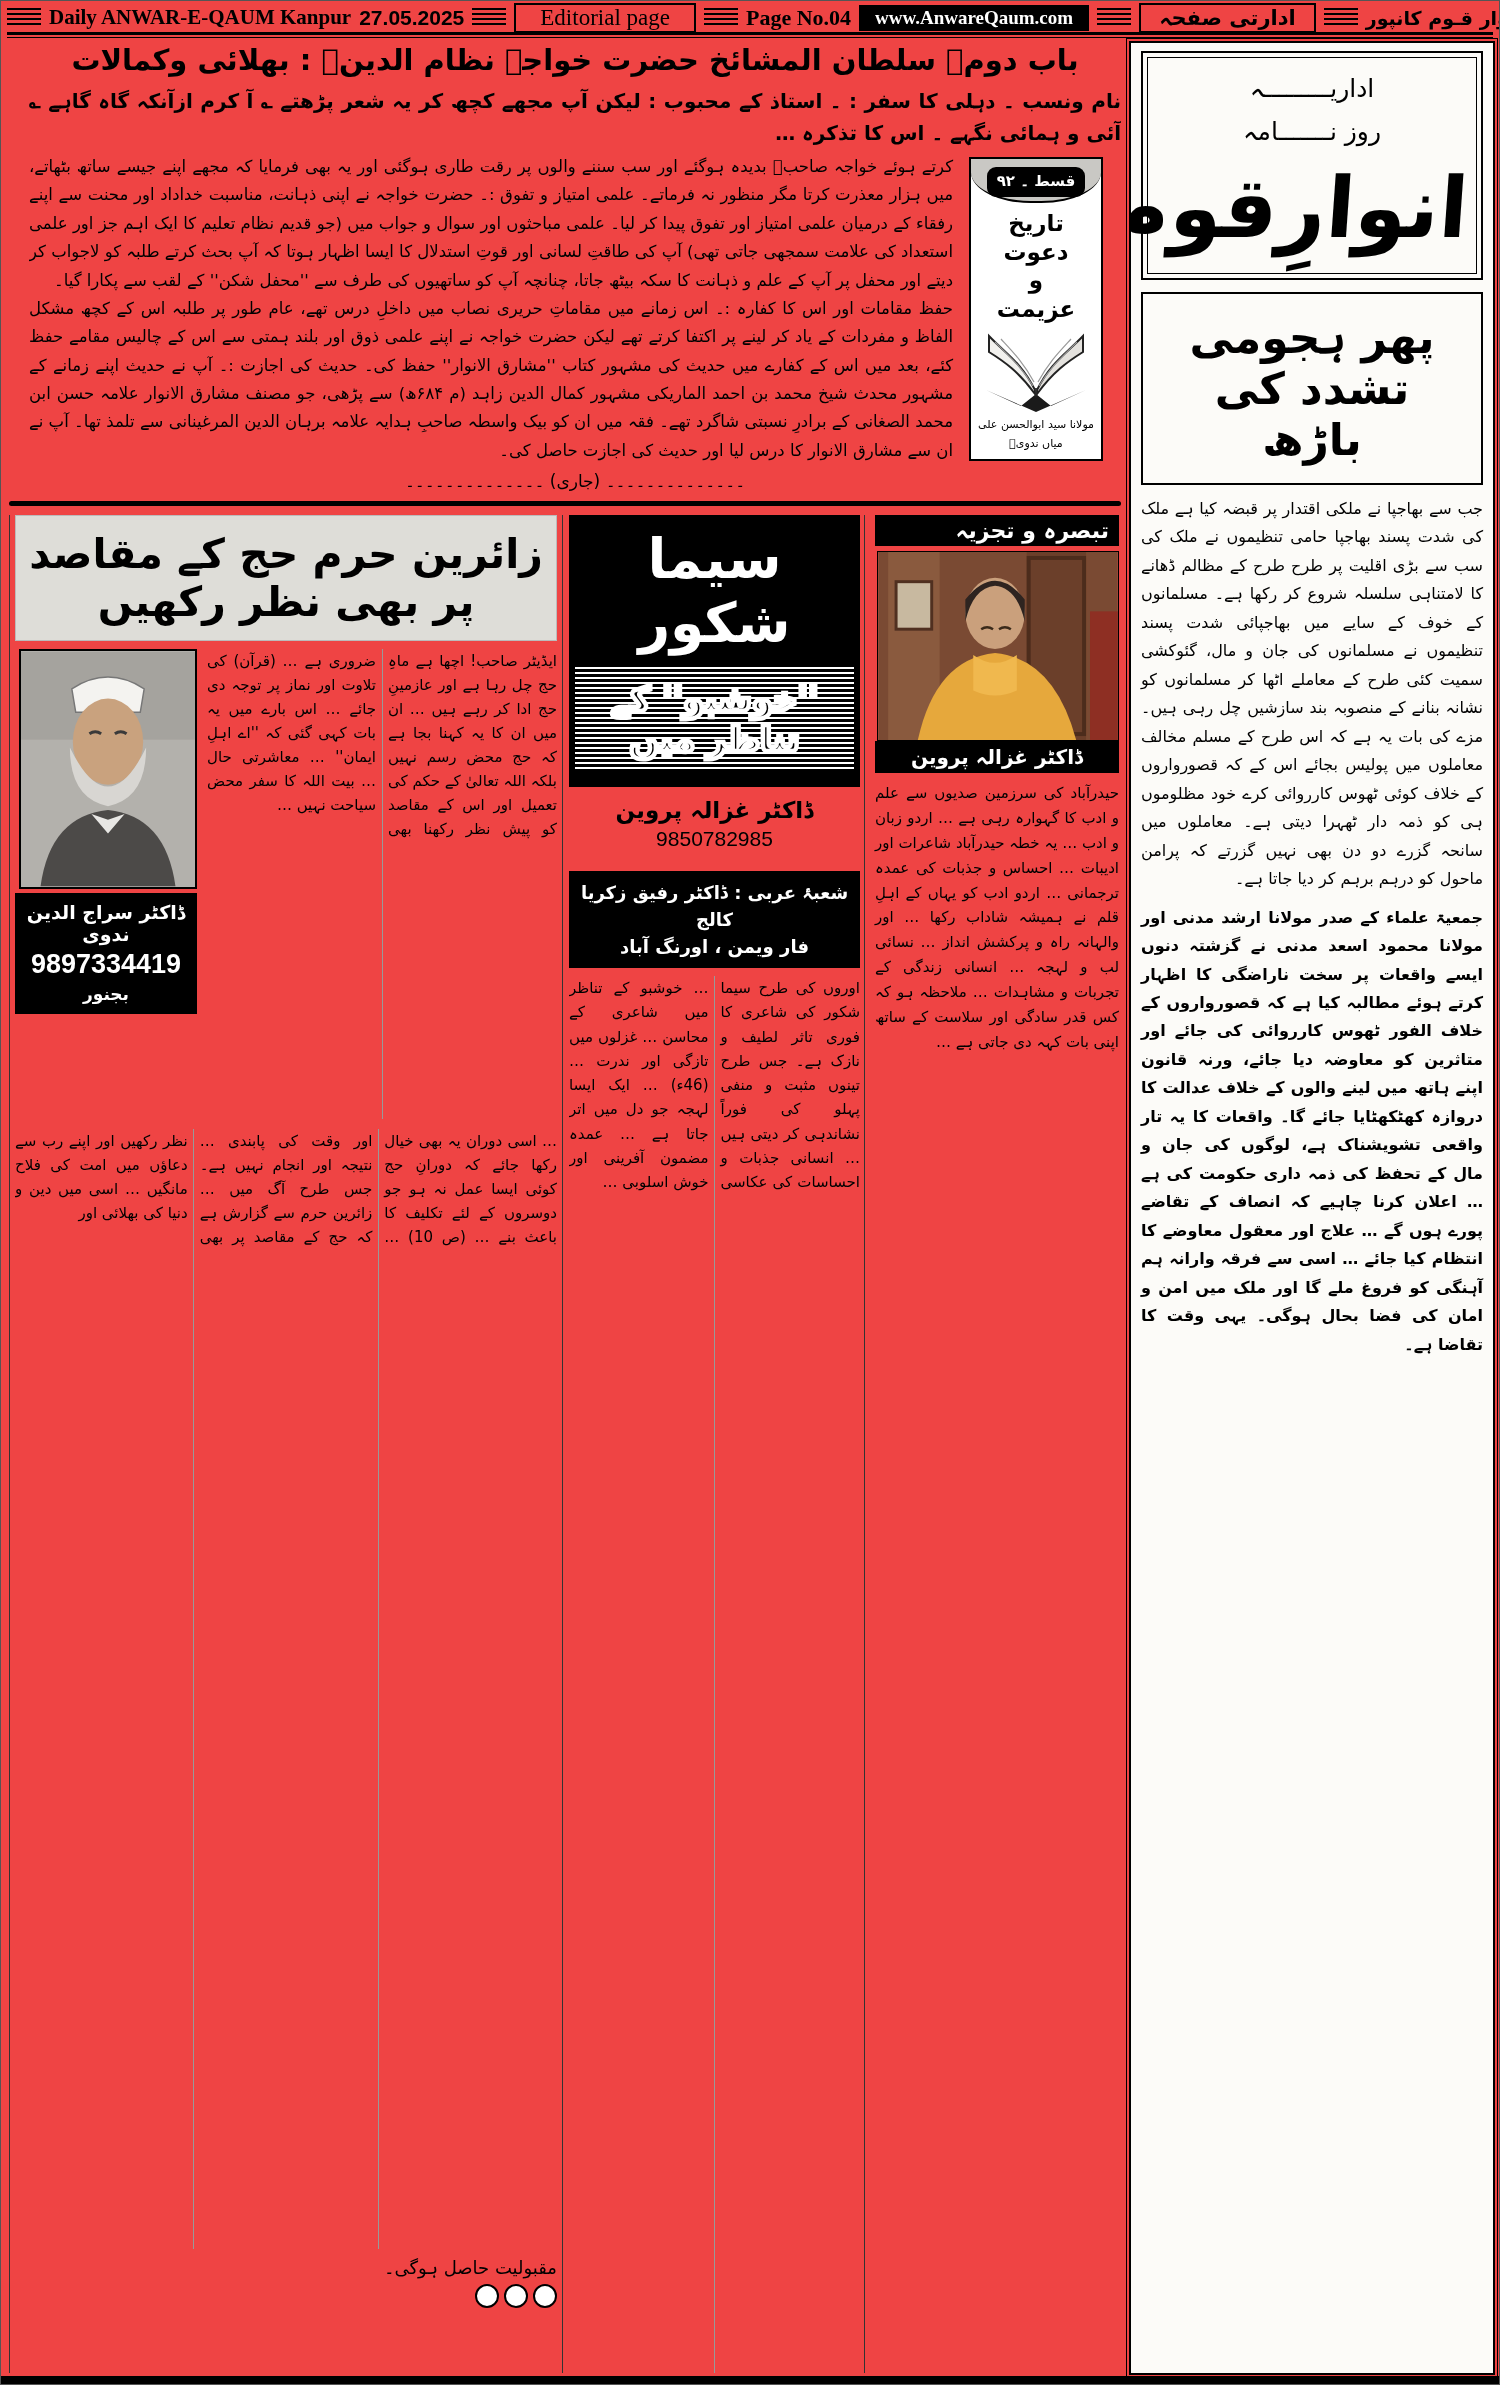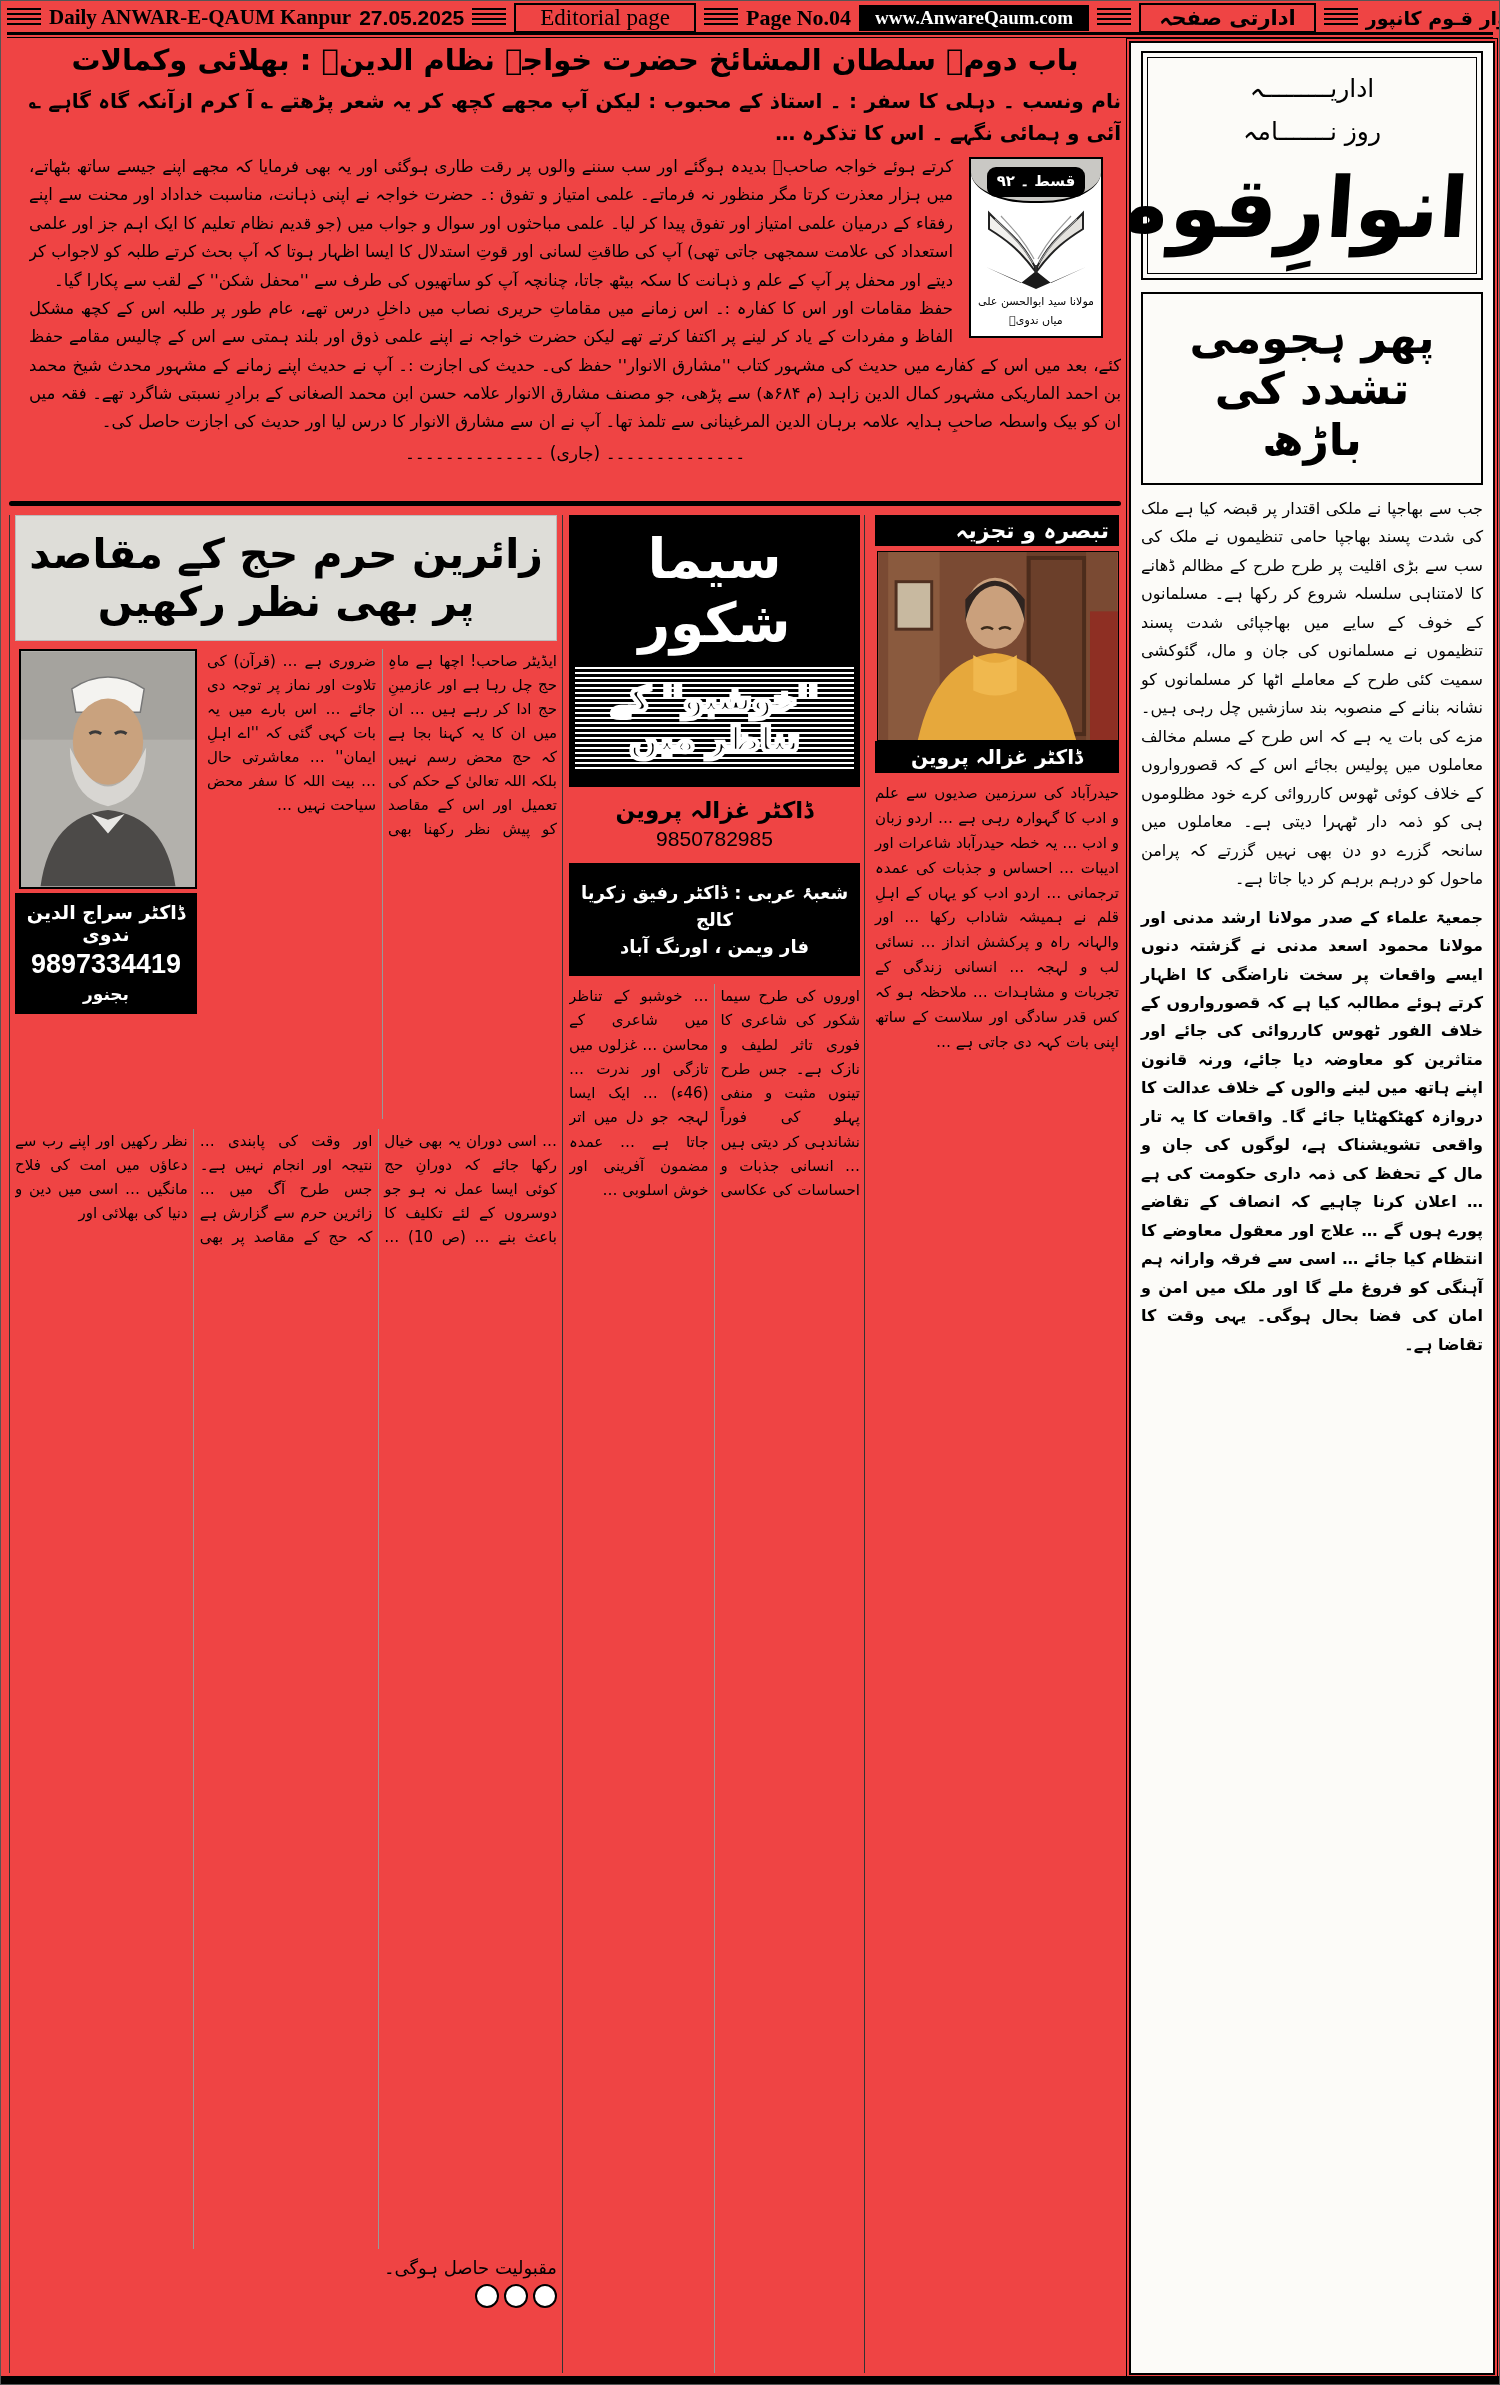--- a/index.html
+++ b/index.html
@@ -71,22 +71,22 @@
   .seema-black { background:#000; color:#fff; padding:12px 6px 16px; }
   .seema-title { font-size:55px; font-weight:bold; text-align:center; letter-spacing:2px; }
   .seema-stripe { margin-top:12px;
        background:repeating-linear-gradient(180deg,#fff 0 2px,#000 2px 5px);
        padding:12px 2px; text-align:center; }
   .seema-sub { font-size:34px; font-weight:bold; color:#000;
                -webkit-text-stroke:4.5px #fff; }
   .seema-author { text-align:center; font-size:23px; font-weight:bold; margin-top:10px; }
   .seema-phone  { text-align:center; font-size:21px; font-weight:normal;
                   font-family:"Liberation Sans",sans-serif; margin-top:4px; }
-  .seema-affil { background:#000; color:#fff; text-align:center; padding:16px 4px;
-                 margin-top:12px; font-weight:bold; font-size:18px; line-height:1.5; }
+  .seema-affil { background:#000; color:#fff; text-align:center; padding:8px 4px;
+                 margin-top:20px; font-weight:bold; font-size:18px; line-height:1.5; }
   .seema-body { margin-top:8px; column-count:2; column-gap:12px; column-rule:1px solid #999;
                 font-size:15px; line-height:1.62; height:1430px; overflow:hidden; }
 
   
   .tabsira-col { position:absolute; left:870px; top:514px; width:252px; height:1858px;
                  padding:0 4px; overflow:hidden; }
   .tabsira-head { background:#000; color:#fff; font-weight:bold; font-size:22px;
                   text-align:right; padding:3px 10px; }
   .tabsira-photo { border:1.5px solid #000; margin-top:5px; display:block; }
   .tabsira-caption { background:#000; color:#fff; text-align:center; font-weight:bold;
@@ -131,20 +131,25 @@
   </div>
   <div class="dbl-rule"></div>
 
   <div class="top-article urdu">
     <div class="top-headline">باب دوم۔ سلطان المشائخ حضرت خواجہ نظام الدینؒ : بھلائی وکمالات</div>
     <div class="top-lead just">نام ونسب ۔ دہلی کا سفر : ۔ استاذ کے محبوب : لیکن آپ مجھے کچھ کر یہ شعر پڑھتے ؎ آ کرم ازآنکہ گاہ گاہے ؎ آئی و ہمائی نگہے ۔ اس کا تذکرہ …</div>
     <div class="top-body just">
       <div class="qist-box">
         <div class="qist-dome">
           <span class="qist-badge">قسط ۔ ۹۲</span>
+        </div>
+        <div class="qist-title">
+          <div>تاریخ دعوت</div>
+          <div>و</div>
+          <div>عزیمت</div>
         </div>
         <svg class="book-svg" width="110" height="84" viewBox="0 0 110 84">
           <path d="M5 62 L40 78 L55 66 L70 78 L105 62 L55 84 Z" fill="#1a1a1a"></path>
           <path d="M8 8 C25 26 40 34 54 62 L54 66 C38 44 24 34 8 24 Z" fill="#f2f1ee" stroke="#222" stroke-width="2"></path>
           <path d="M102 8 C85 26 70 34 56 62 L56 66 C72 44 86 34 102 24 Z" fill="#e4e2de" stroke="#222" stroke-width="2"></path>
           <path d="M54 60 L56 60 L55 70 Z" fill="#333"></path>
           <path d="M14 14 C28 28 40 38 52 58 M20 11 C32 24 42 34 53 54" stroke="#999" stroke-width="1.2" fill="none"></path>
           <path d="M96 14 C82 28 70 38 58 58 M90 11 C78 24 68 34 57 54" stroke="#999" stroke-width="1.2" fill="none"></path>
         </svg>
         <div class="qist-caption">مولانا سید ابوالحسن علی میاں ندویؒ</div>

